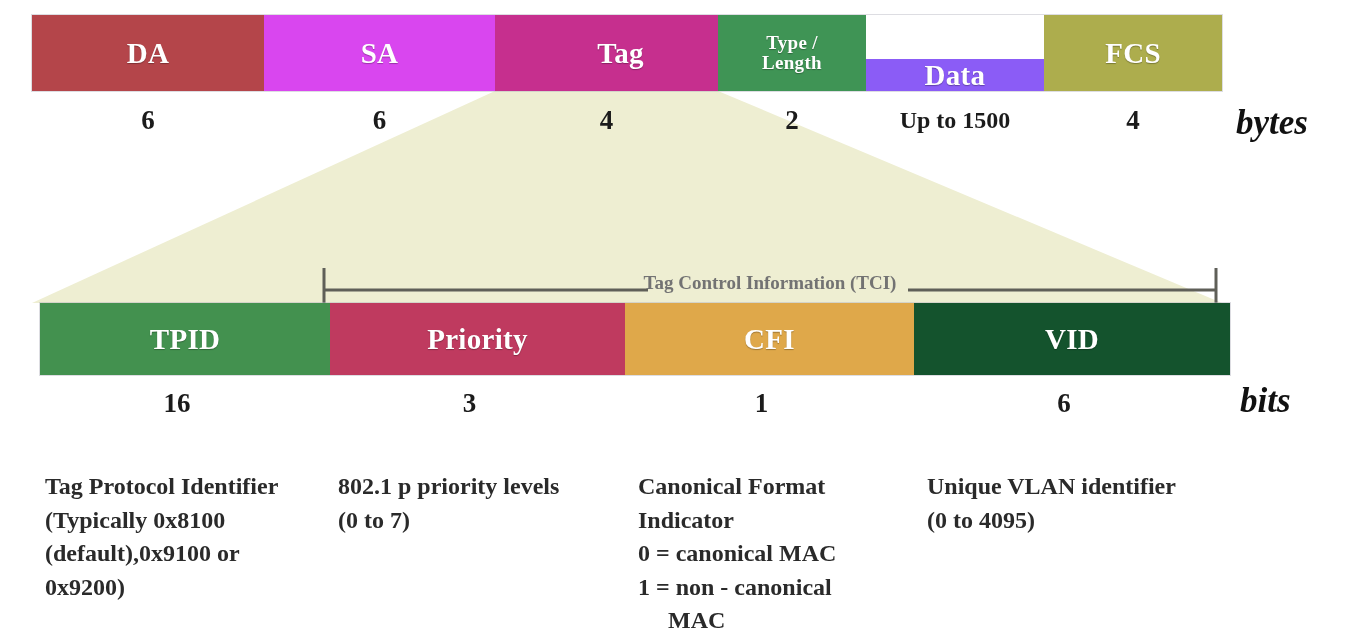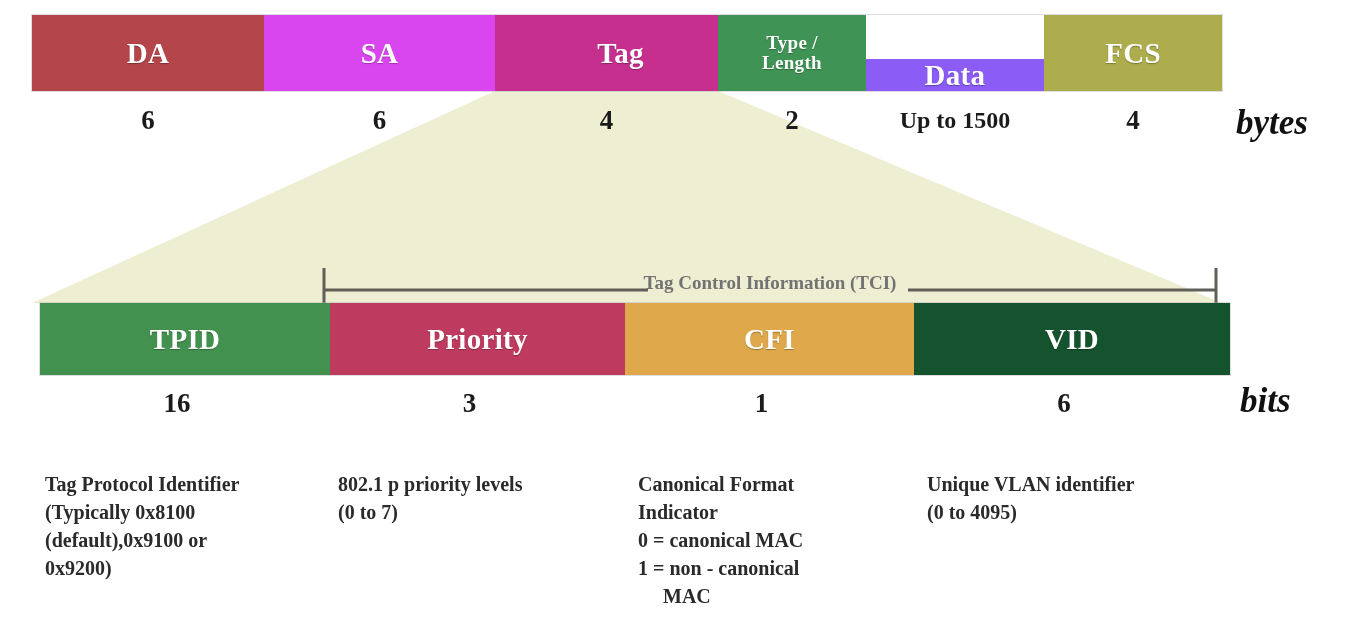--- a/index.html
+++ b/index.html
@@ -113,21 +113,21 @@
     text-align: center;
     font-size: 19px;
     font-weight: bold;
     color: #737373;
     white-space: nowrap;
   }
 
   
   .desc {
     position: absolute;
-    font-size: 20px;
+    font-size: 24px;
     font-weight: bold;
     line-height: 1.40;
     color: #2a2a2a;
     white-space: pre-wrap;
   }
 </style>
 </head>
 <body>
 
 <div id="stage">

